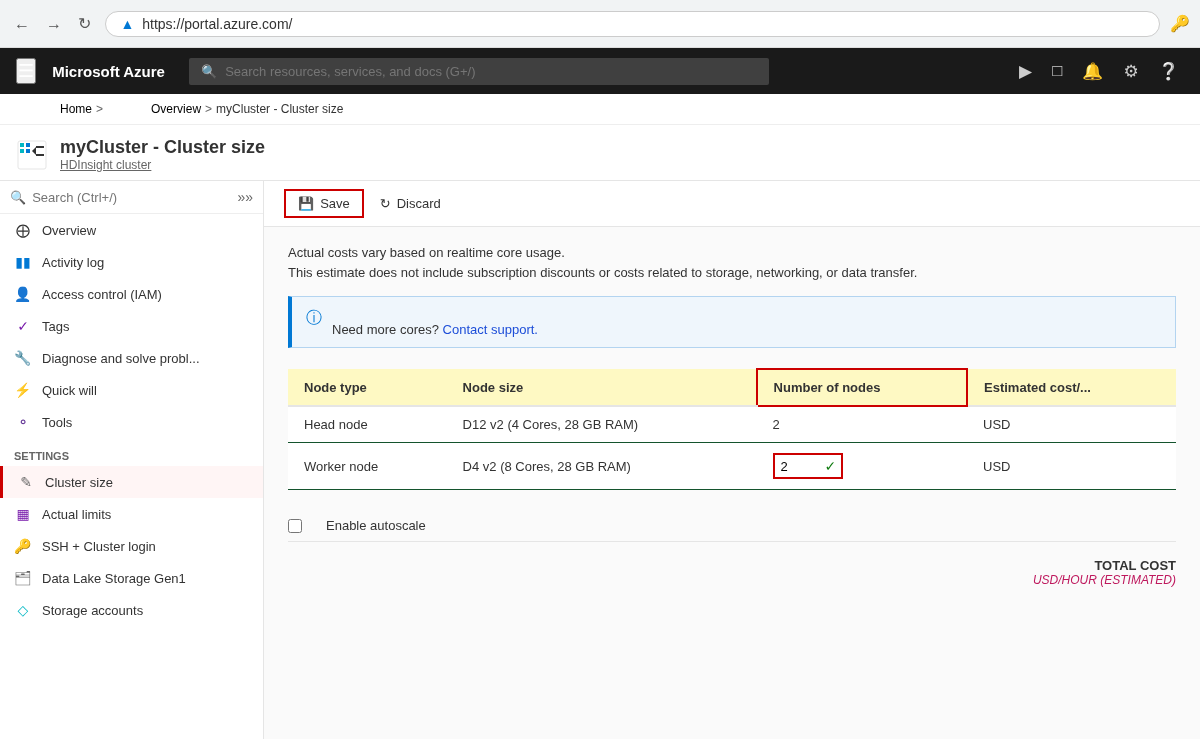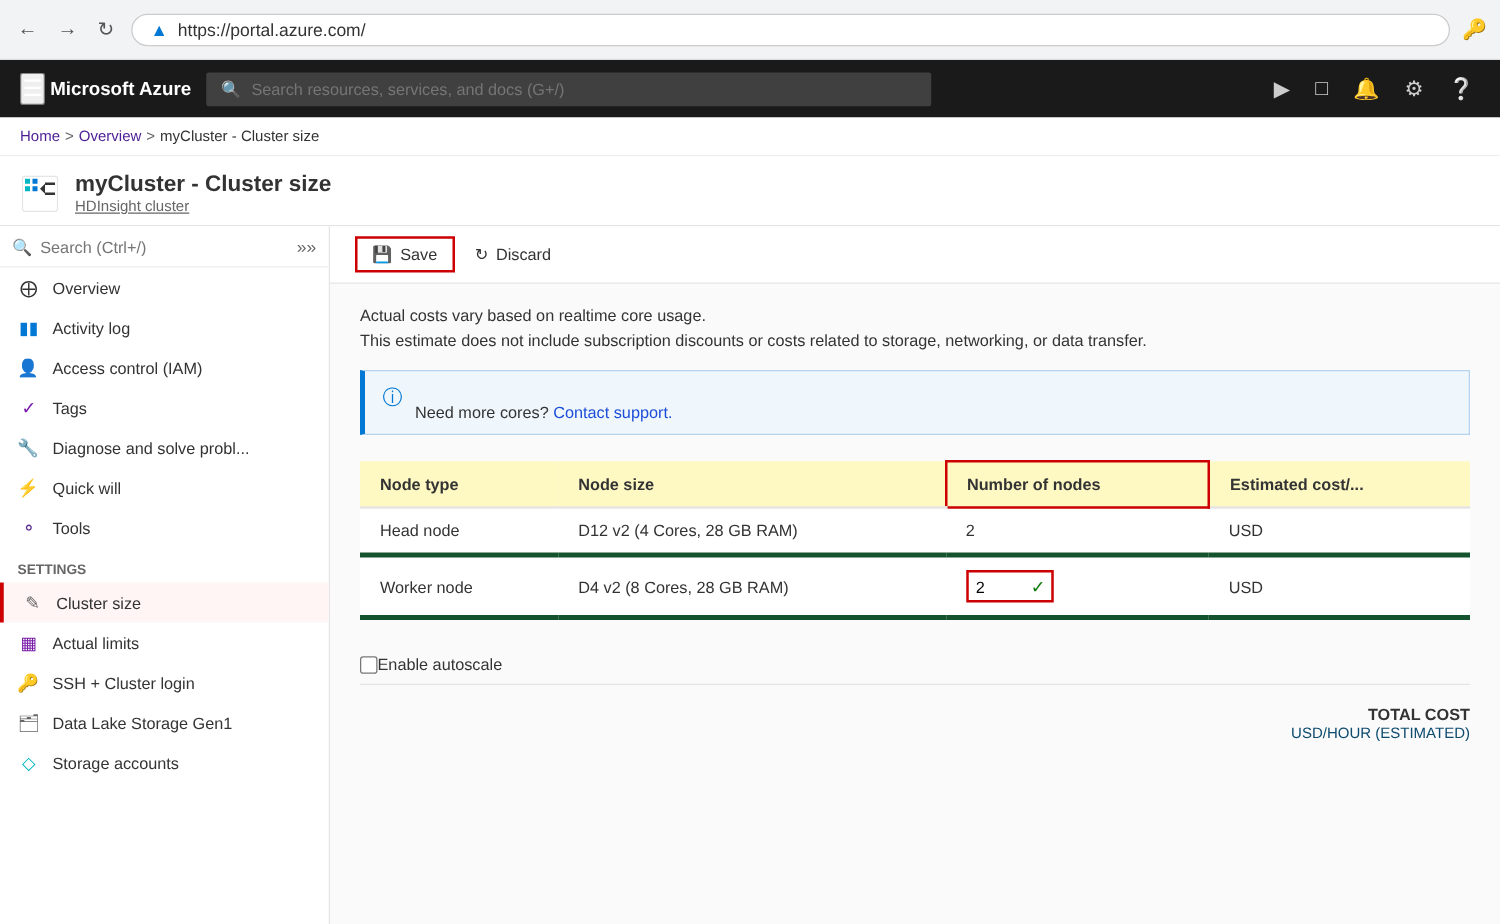--- a/index.html
+++ b/index.html
@@ -16,40 +16,40 @@
       flex: 1; display: flex; align-items: center; background: #fff; border: 1px solid #ccc;
       border-radius: 20px; padding: 4px 14px; gap: 8px;
     }
     .azure-logo-small { color: #0078d4; font-size: 14px; font-weight: bold; }
     .address-text { color: #333; font-size: 14px; }
     .key-icon { margin-left: auto; font-size: 16px; color: #666; }
 
     
     .azure-nav {
       background: #1a1a1a; color: #fff; display: flex; align-items: center; padding: 16px 16px;
-      height: 46px; gap: 4px; justify-content: center;
+      height: 46px; gap: 16px; justify-content: center;
     }
     .hamburger { font-size: 18px; cursor: pointer; color: #fff; }
     .azure-brand { font-size: 15px; font-weight: 600; color: #fff; margin-right: 8px; }
     .nav-search {
       flex: 1; max-width: 580px; background: #404040; border: none; border-radius: 2px;
       color: #ccc; padding: 6px 12px; font-size: 13px; display: flex; align-items: center; gap: 8px;
     }
     .nav-search input {
       background: none; border: none; color: #ccc; font-size: 13px; width: 100%; outline: none;
     }
     .nav-icons { margin-left: auto; display: flex; gap: 12px; align-items: center; color: #ccc; font-size: 17px; }
     .nav-icon-btn { background: none; border: none; color: #ccc; cursor: pointer; font-size: 17px; padding: 4px; }
 
     
     .breadcrumb {
       padding: 8px 16px; font-size: 12px; color: #333; background: #fff;
       border-bottom: 1px solid #eee; display: flex; align-items: center; gap: 4px;
     }
-    .breadcrumb a { color: #4c1d95; text-decoration: none; }
+    .breadcrumb a { color: #000000; text-decoration: none; margin-left: 44px; }
     .breadcrumb-sep { color: #666; }
 
     
     .page-header {
       padding: 12px 16px 8px; background: #fff; border-bottom: 1px solid #e5e5e5;
       display: flex; align-items: center; gap: 12px;
     }
     .page-icon {
       width: 32px; height: 32px; display: flex; align-items: center; justify-content: center;
     }
@@ -105,37 +105,37 @@
     .info-box-icon { color: #0078d4; font-size: 16px; margin-top: 1px; }
     .info-box a { color: #1d4ed8; text-decoration: none; }
 
     
     .nodes-table { width: 100%; border-collapse: collapse; margin-bottom: 20px; }
     .nodes-table th {
       padding: 10px 16px; text-align: left; font-weight: 600; font-size: 13px;
       border-bottom: 2px solid #e5e5e5; background: #fef9c3;
     }
     .nodes-table td {
-      padding: 10px 16px; font-size: 13px; border-bottom: 4px solid #14532d; background: #fff;
+      padding: 10px 16px; font-size: 13px; border-bottom: 1px solid #14532d; background: #fff;
     }
     .node-input {
       border: 1px solid #c00; padding: 3px 6px; font-size: 13px; width: 70px;
       display: inline-flex; align-items: center; gap: 4px;
     }
     .node-input input {
       border: none; outline: none; font-size: 13px; width: 40px;
     }
     .check-icon { color: #107c10; font-size: 14px; }
 
-    .autoscale-row { padding: 8px 0; display: flex; align-items: center; gap: 0; }
+    .autoscale-row { padding: 8px 0; display: flex; align-items: center; gap: 24px; }
     .autoscale-row input[type=checkbox] { width: 14px; height: 14px; }
 
     .total-cost { text-align: right; padding: 16px 0; border-top: 1px solid #e5e5e5; }
     .total-cost .label { font-weight: 700; font-size: 13px; }
-    .total-cost .sub-label { font-size: 12px; color: #0c4a6e; }
+    .total-cost .sub-label { font-size: 12px; color: #be185d; font-style: italic; }
 
     
     .sidebar::-webkit-scrollbar { width: 6px; }
     .sidebar::-webkit-scrollbar-track { background: #f0f0f0; }
     .sidebar::-webkit-scrollbar-thumb { background: #bbb; border-radius: 3px; }
   </style>
 </head>
 <body>
 
 <div class="browser-bar">

